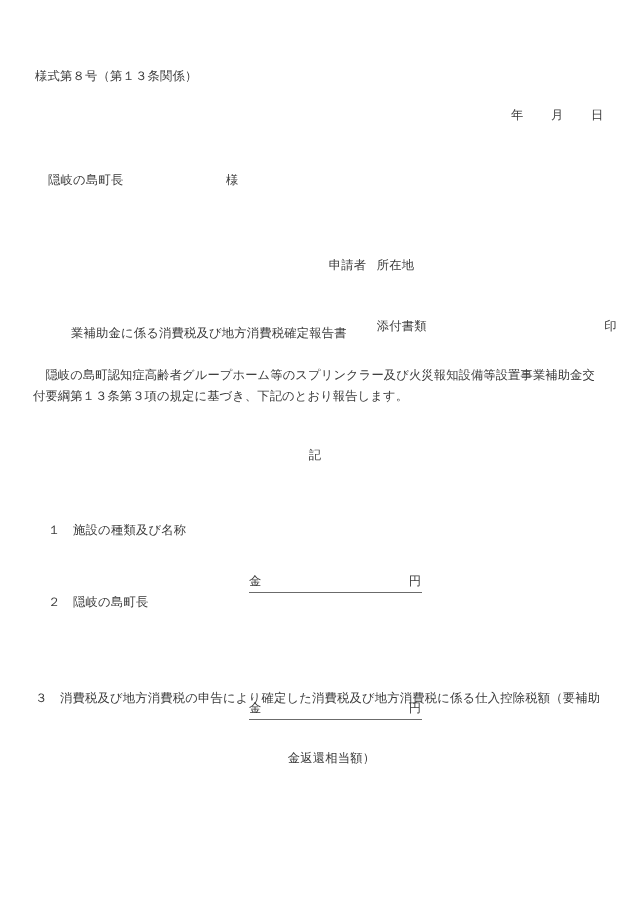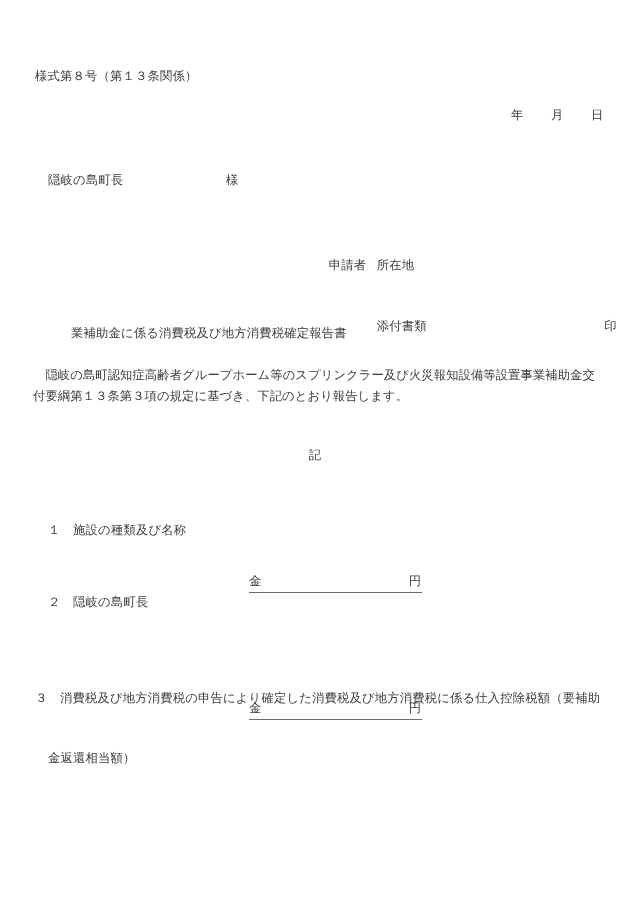--- a/index.html
+++ b/index.html
@@ -82,21 +82,21 @@
     width: 630px;
     text-align: center;
   }
 
   
   .item { white-space: pre; }
   .item .num {
     display: inline-block;
     width: 25px;
   }
-  .sub-line { white-space: pre; }
+  .sub-line { white-space: pre; text-align: center; }
 
   #item1 { left: 35px; top: 500px; }
   #item2 { left: 35px; top: 572px; }
   #item3 { left: 35px; top: 648px; width: 580px; }
   #item3 .cont { padding-left: 13px; }
   #item4 { left: 35px; top: 757px; }
   #item4 .cont { padding-left: 37px; }
 
   
   .money {

